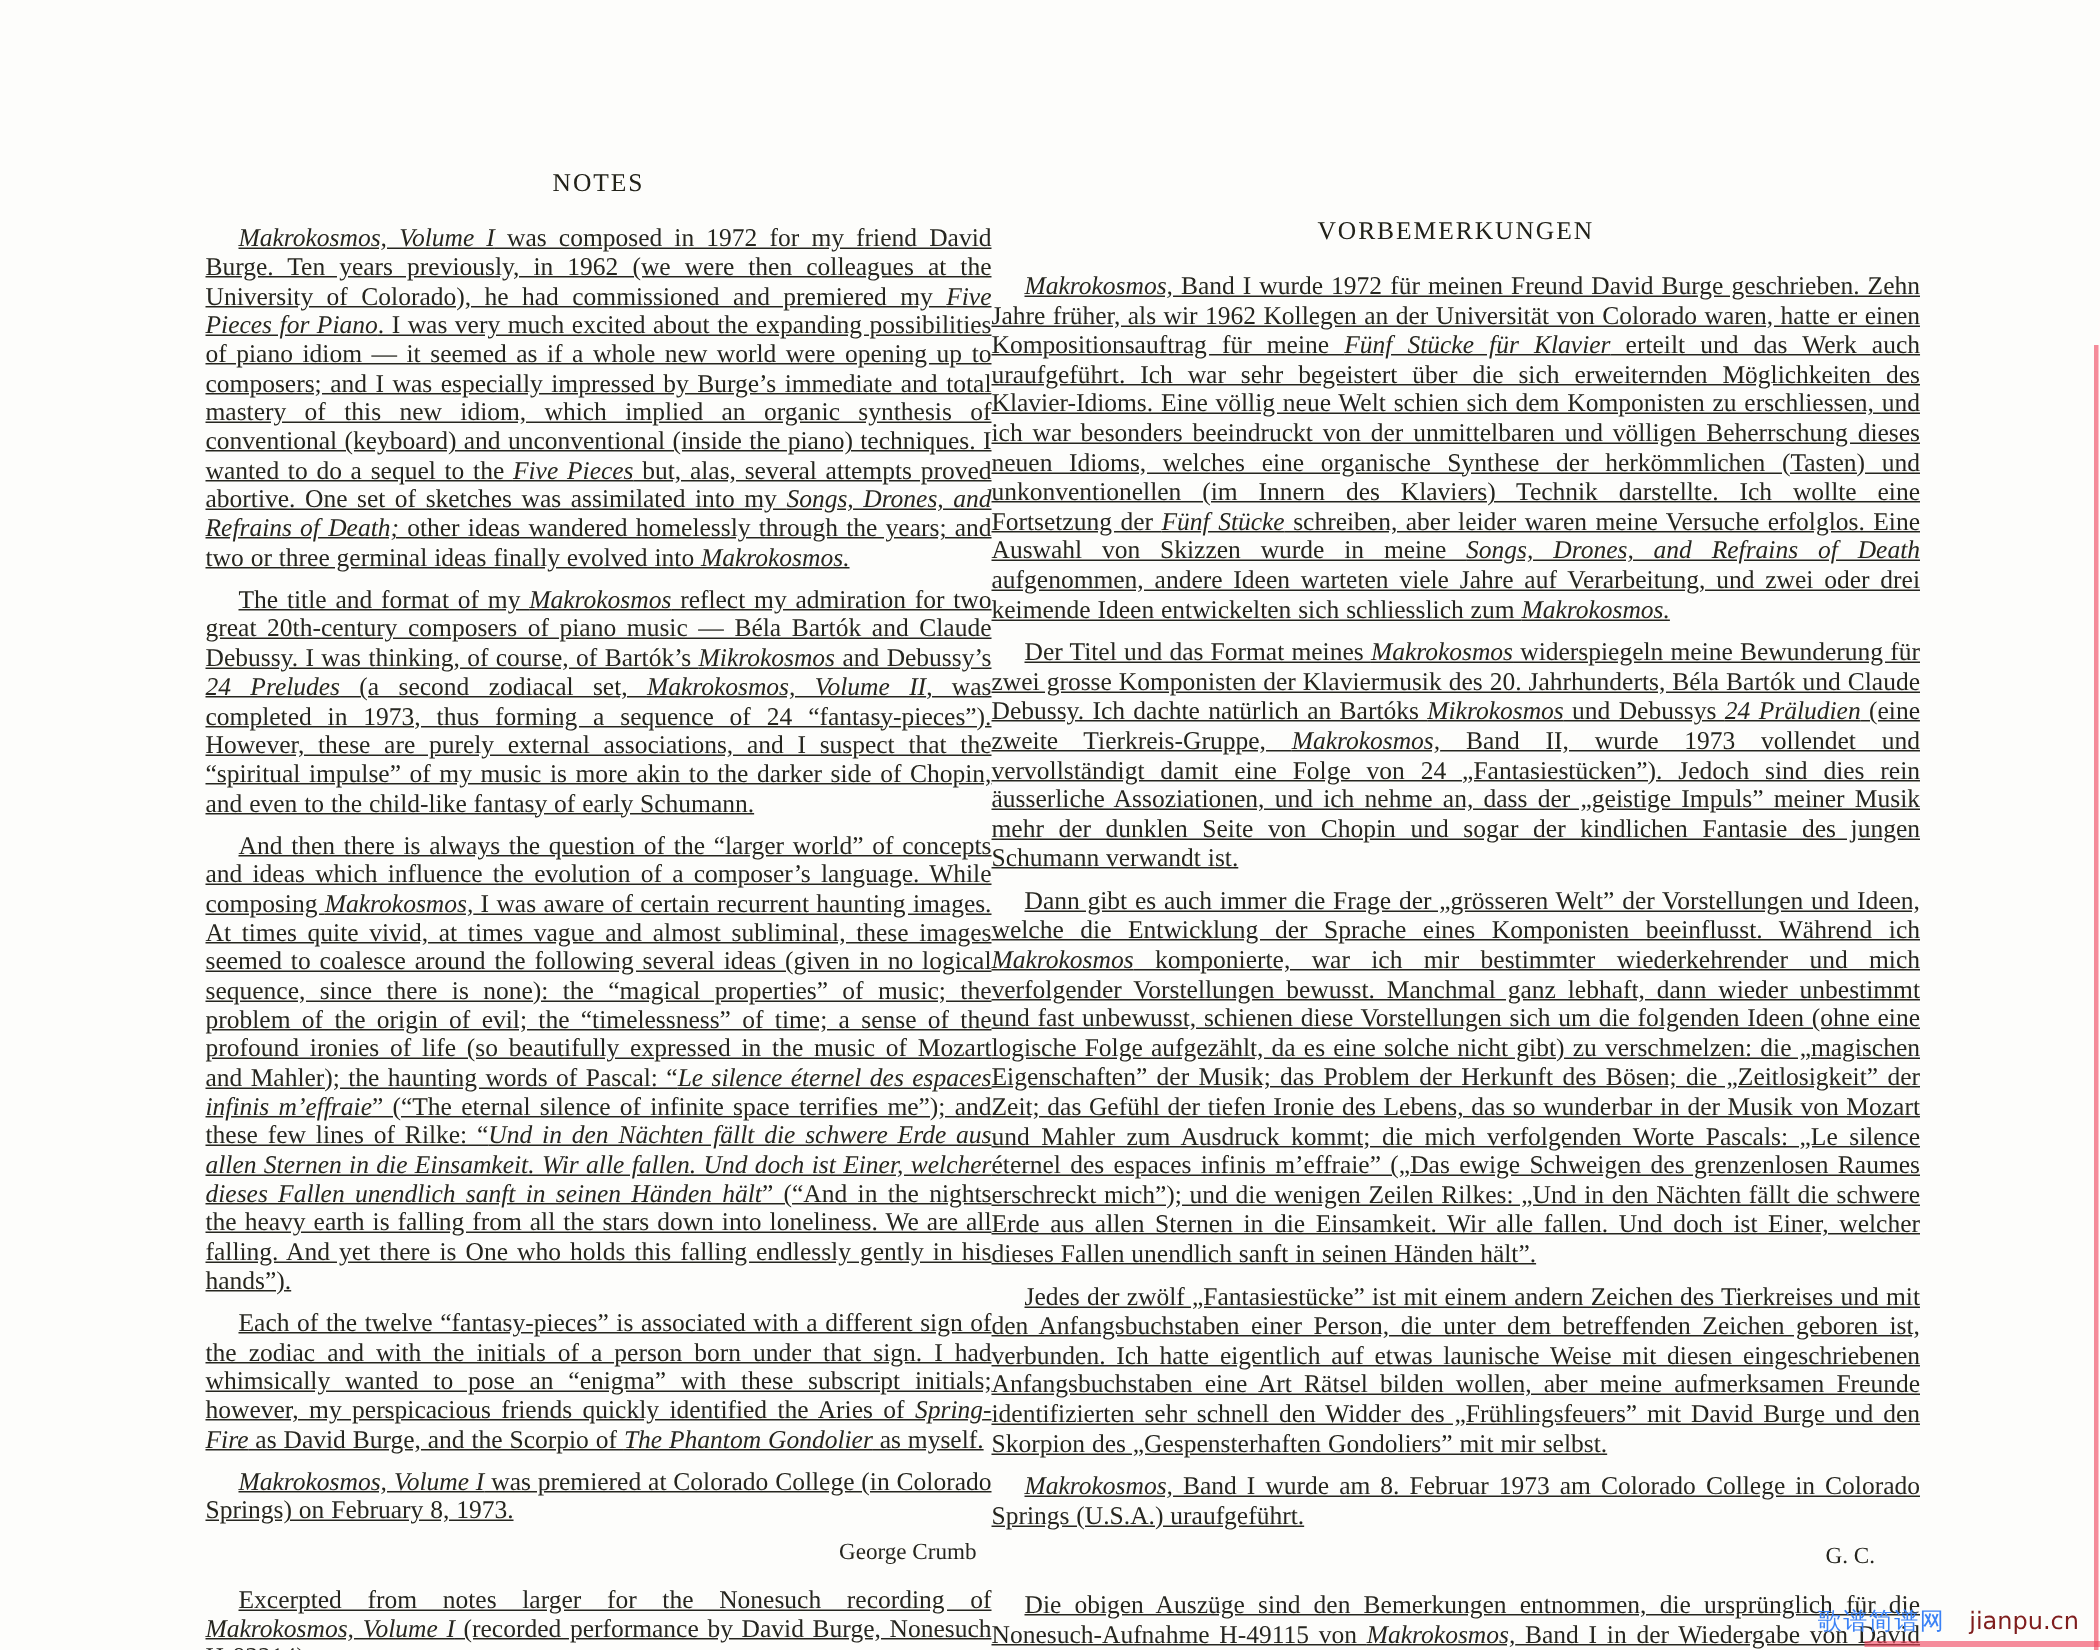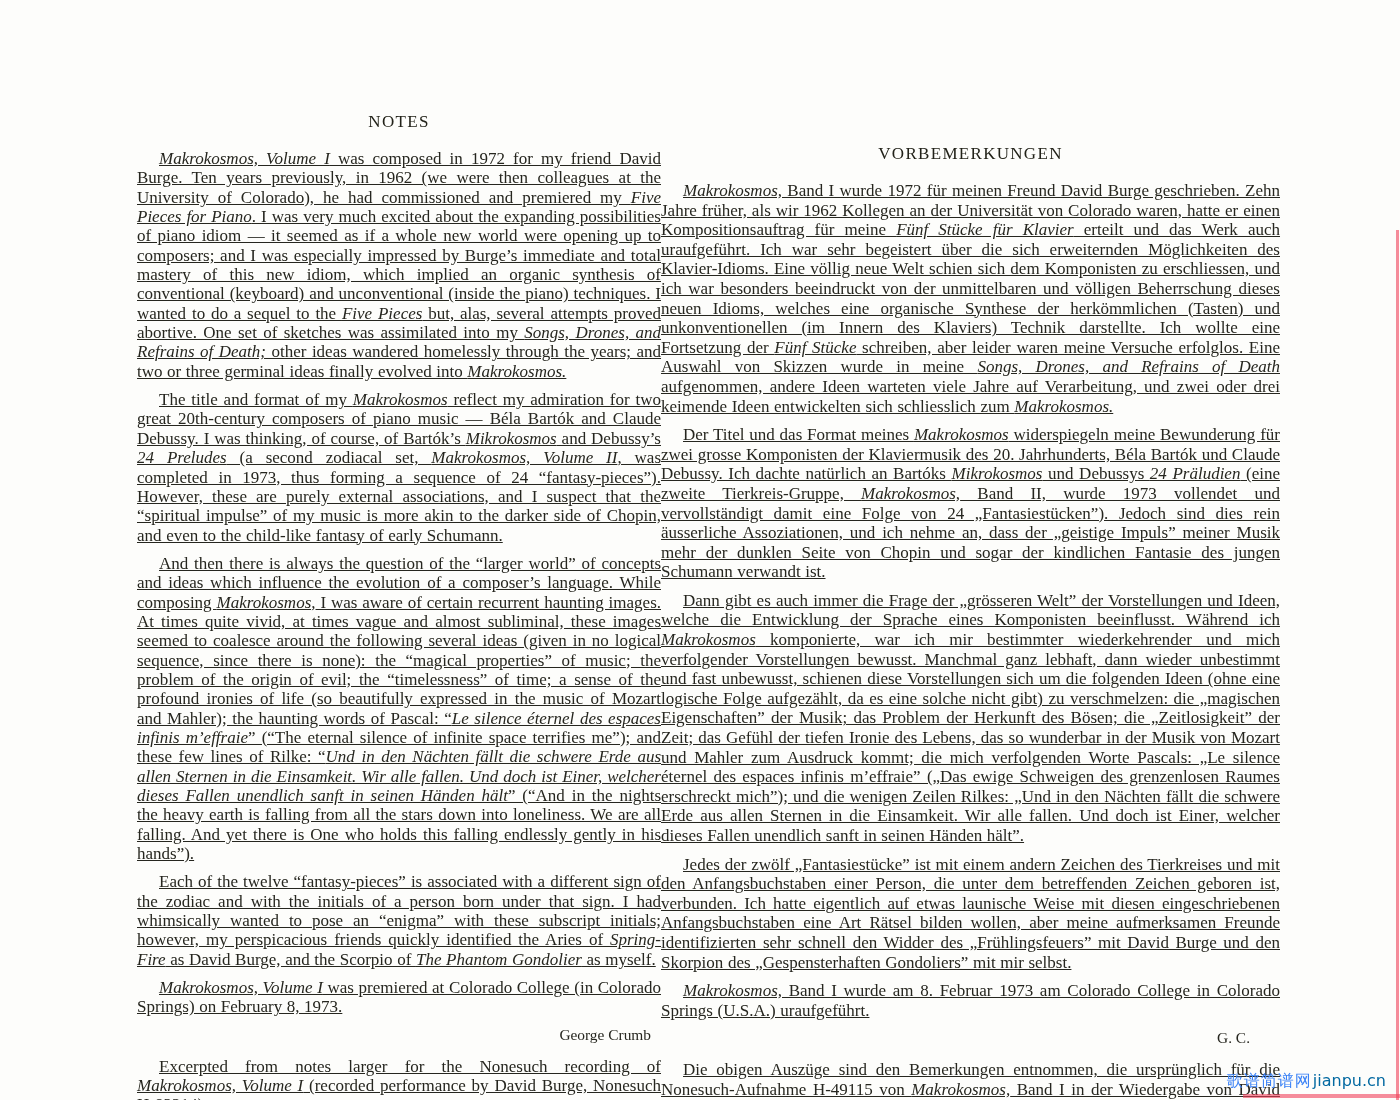--- a/index.html
+++ b/index.html
@@ -37,21 +37,21 @@
     margin: 1px 10px 13px 0;
   }
   .col-right .signature { margin-right: 30px; }
   .watermark {
     position: absolute; right: 14px; bottom: 11px;
     font-size: 16px; line-height: 1;
     font-family: "DejaVu Sans", "Liberation Sans", sans-serif;
     white-space: nowrap;
   }
   .wm-name { color: #3b82f6; letter-spacing: 1px; }
-  .wm-url  { color: #0369a1; margin-left: 1px; }
+  .wm-url  { color: #7f1d1d; margin-left: 16px; }
   .artifact-right {
     position: absolute; right: 1px; top: 230px; bottom: 0;
     width: 3px; background: rgba(240, 65, 90, 0.6);
   }
   .artifact-bottom {
     position: absolute; right: 0; bottom: 2px;
     width: 157px; height: 4px; background: rgba(240, 65, 90, 0.6);
   }
 </style>
 </head>

